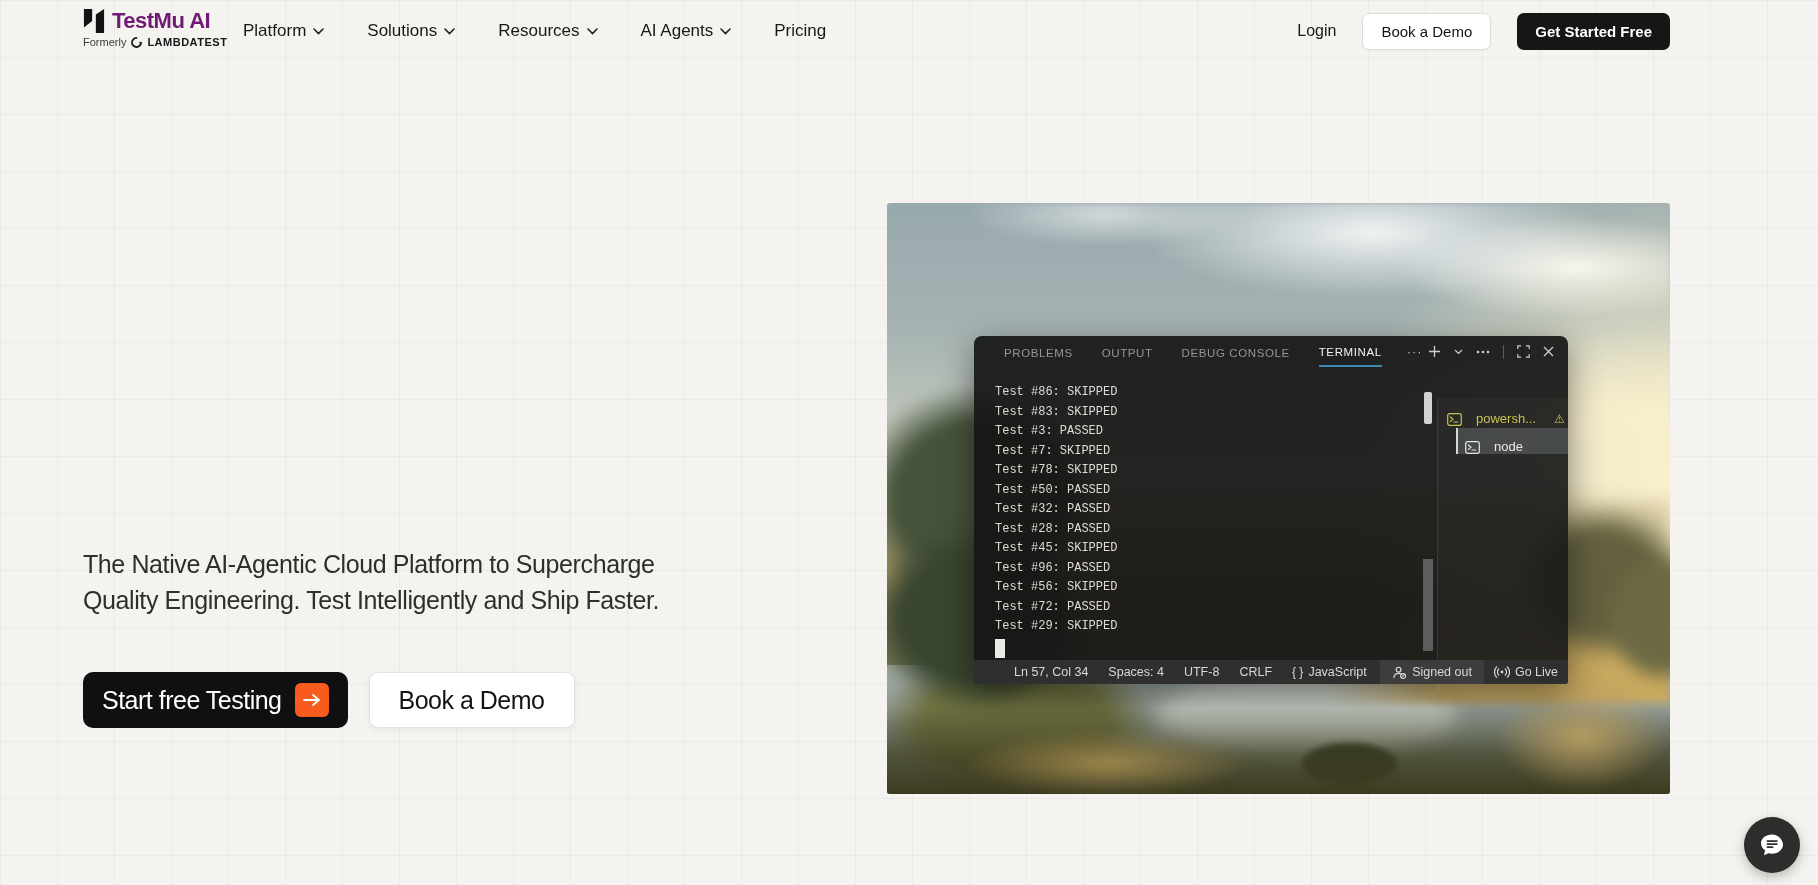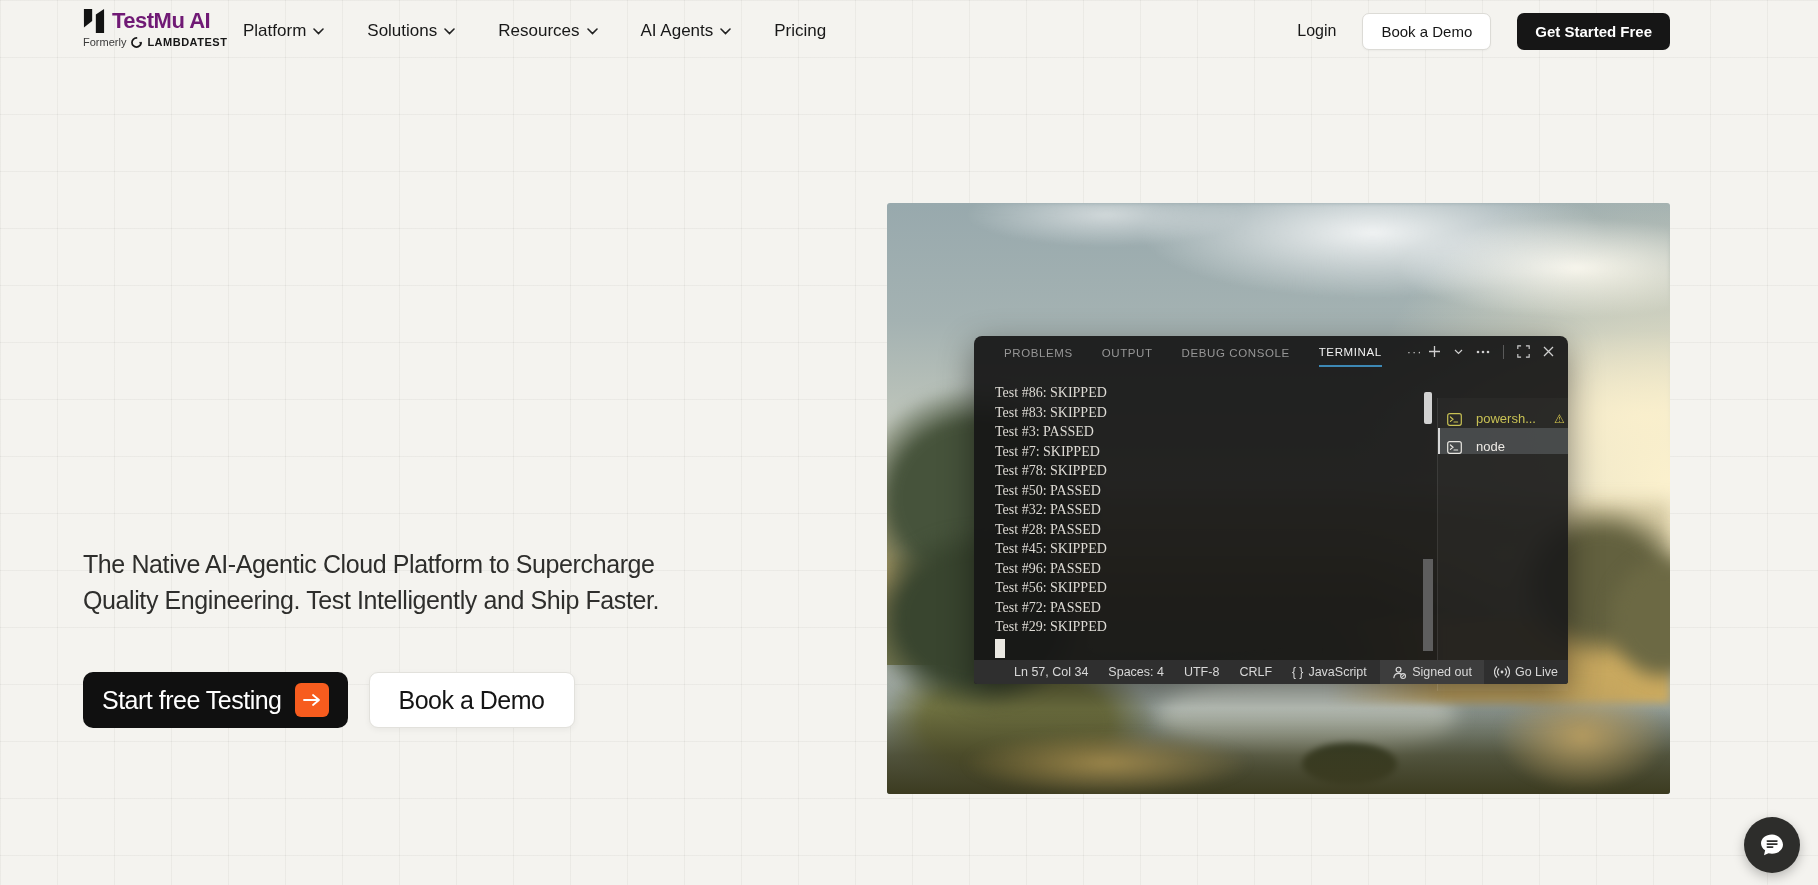--- a/index.html
+++ b/index.html
@@ -88,31 +88,31 @@
   .term-head{position:absolute;left:0;top:0;width:100%;height:31px;display:flex;align-items:center;}
   .term-tabs{display:flex;align-items:center;gap:29px;padding-left:30px;
     font-size:11.5px;letter-spacing:0.6px;color:#969696;}
   .term-tab{cursor:pointer;padding:9px 0 7px 0;}
   .term-tab.active{color:#f2f2f2;border-bottom:2px solid #3d88b5;}
   .tab-more{color:#bdbdbd;font-size:13px;letter-spacing:1px;cursor:pointer;margin-left:-4px;}
   .term-actions{margin-left:auto;display:flex;align-items:center;gap:13px;padding-right:14px;color:#cfcfcf;}
   .term-actions svg{display:block;cursor:pointer;}
   .term-sep{width:1px;height:14px;background:#5a5a5a;}
   .term-body{position:absolute;left:0;top:31px;width:100%;height:293px;}
-  .term-lines{position:absolute;left:21px;top:16px;font-family:Liberation Serif, serif;
-    font-size:14px;line-height:19.5px;color:#dedbd5;white-space:pre;}
+  .term-lines{position:absolute;left:21px;top:16px;font-family:Liberation Mono, monospace;
+    font-size:12px;line-height:19.5px;color:#dedbd5;white-space:pre;}
   .cursor{position:absolute;left:21px;top:272px;width:10px;height:19px;background:#eae8e2;}
   .scroll-thumb-a{position:absolute;left:450px;top:25px;width:8px;height:32px;background:#d2d2d2;border-radius:2px;}
   .scroll-thumb-b{position:absolute;left:449px;top:192px;width:10px;height:92px;background:#5e5e5e;}
   .term-side{position:absolute;right:0;top:31px;width:130px;height:293px;
     border-left:1px solid rgba(255,255,255,0.09);background:rgba(255,255,255,0.025);}
   .side-row{display:flex;align-items:flex-end;gap:14px;height:26px;padding-left:9px;
     font-size:13px;cursor:pointer;position:relative;margin-top:2px;}
   .side-row.warn{color:#c8c154;}
-  .side-row.selected{background:rgba(120,128,134,0.38);color:#ece9e4;}
+  .side-row.selected{background:rgba(120,128,134,0.38);color:#ece9e4;margin-left:18px;}
   .side-row.selected::before{content:"";position:absolute;left:0;top:0;width:2px;height:100%;background:#d8d8d8;}
   .side-row svg{flex:none;}
   .warn-glyph{font-size:12px;color:#d9c94e;margin-left:4px;}
   .term-status{position:absolute;left:0;bottom:0;width:100%;height:24px;background:#2f2f2f;
     border-radius:0 0 3px 3px;display:flex;align-items:center;font-size:12.5px;color:#d8d8d8;}
   .st{display:flex;align-items:center;gap:5px;padding:0 10px;height:100%;cursor:pointer;white-space:nowrap;}
   .st-pos{margin-left:30px;}
   .st-signed{background:#3d3d3d;margin-left:auto;padding:0 12px;}
   .st svg{display:block;}
   .braces{font-size:12px;color:#d8d8d8;}

